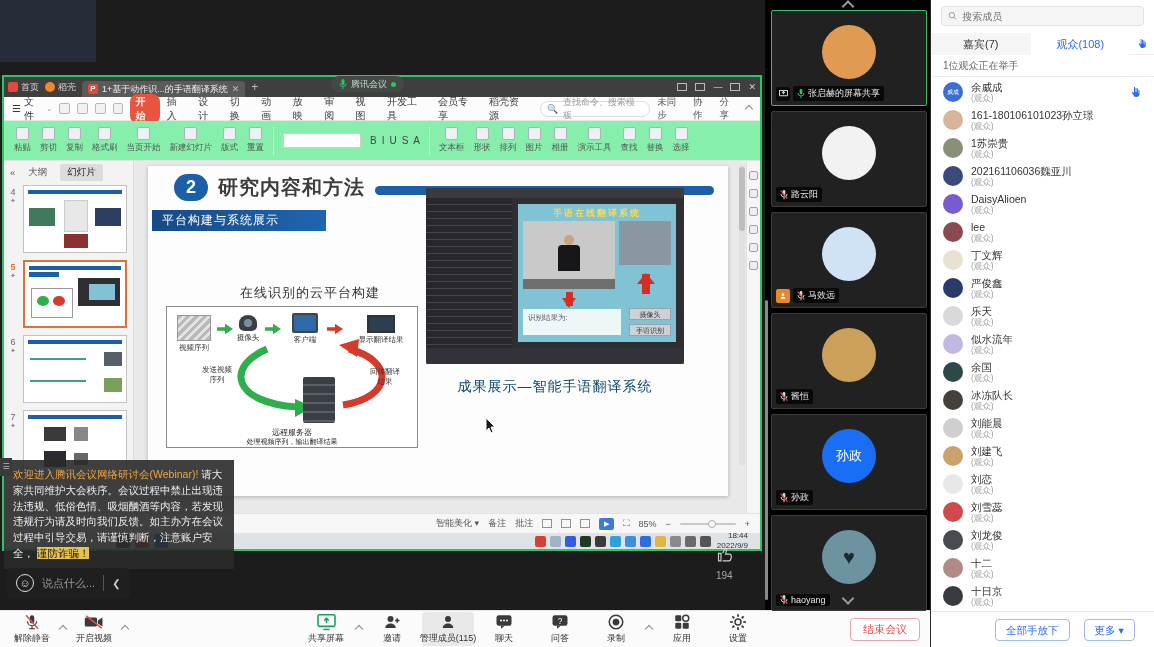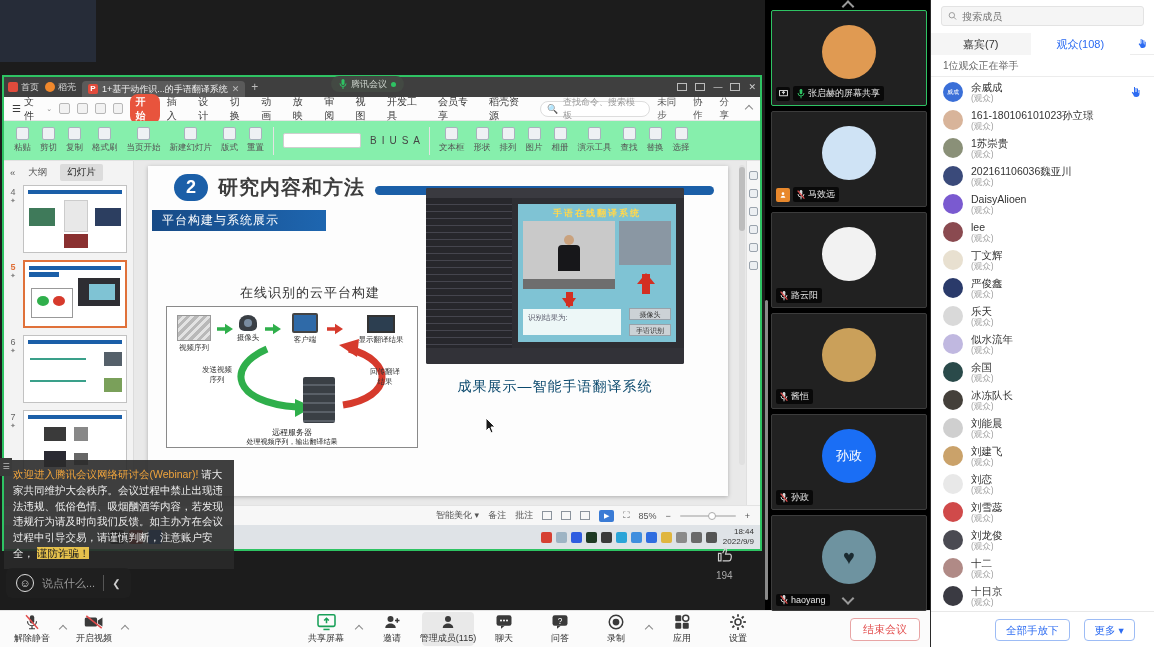--- a/index.html
+++ b/index.html
@@ -59,21 +59,21 @@
   .canvas-thumb { position:absolute; right:1px; top:6px; width:6px; height:64px; background:#bdbdbd; border-radius:3px; }
   .wps-side { width:14px; background:#f6f6f6; border-left:1px solid #e0e0e0; flex:none; display:flex; flex-direction:column; align-items:center; gap:9px; padding-top:10px; }
   .side-ic { width:9px; height:9px; border:1px solid #9aa3ad; border-radius:2px; background:#eceff2; }
 
   .wps-status { height:20px; background:#f7f7f7; border-top:1px solid #e3e3e3; display:flex; align-items:center; justify-content:flex-end; gap:9px; padding:0 10px; font-size:9px; color:#555; flex:none; }
   .st-play { width:15px; height:12px; background:#3a7bd5; border-radius:2px; color:#fff; font-size:7px; text-align:center; line-height:12px; }
   .st-slider { width:56px; height:2px; background:#c9c9c9; border-radius:1px; position:relative; }
   .st-knob { position:absolute; left:50%; top:-3px; width:8px; height:8px; background:#fff; border:1px solid #aaa; border-radius:50%; }
   .st-view { width:10px; height:9px; border:1px solid #8b939c; }
 
-  .wps-taskbar { height:24px; background:#dfe3e7; display:flex; align-items:center; padding:0 6px; gap:2px; flex:none; }
+  .wps-taskbar { height:16px; background:#dfe3e7; display:flex; align-items:center; padding:0 12px; gap:2px; flex:none; }
   .tk-left { display:flex; gap:5px; margin-left:100px; }
   .tk-ic { width:14px; height:14px; border-radius:2px; flex:none; }
   .tk-tray { margin-left:auto; display:flex; align-items:center; gap:4px; }
   .tk-tray .tk-ic { width:11px; height:11px; }
   .tk-clock { text-align:right; font-size:8px; color:#333; line-height:1.25; margin-left:4px; }
 
   
   .slide { position:absolute; left:14px; top:5px; width:580px; height:330px; background:#fdfdfd; box-shadow:0 1px 4px rgba(0,0,0,.25); overflow:hidden; }
   .slide-titlerow { position:absolute; left:26px; top:8px; right:14px; display:flex; align-items:center; gap:10px; }
   .num-pill { width:34px; height:27px; background:#1b5fa8; border-radius:14px; color:#fff; font-weight:bold; font-size:18px; text-align:center; line-height:27px; }
@@ -720,59 +720,59 @@
                 <rect x="4" y="0" width="4" height="8" rx="2" fill="#2ec363"></rect>
                 <path d="M1.5 6 a4.5 4.5 0 0 0 9 0 M6 10.5 V14" stroke="#2ec363" stroke-width="1.4" fill="none"></path>
               </svg>
 
               <span>张启赫的屏幕共享</span>
             </span>
           </div>
         </div>
 
         <div class="tile">
+          <div class="tile-av" style="background: rgb(242, 242, 242);">
+            
+            
+          </div>
+          <div class="tile-foot">
+
+            <span class="tile-label">
+
+              <svg width="8" height="10" viewBox="0 0 12 15">
+                <rect x="4" y="0" width="4" height="8" rx="2" fill="#d8d8d8"></rect>
+                <path d="M1.5 6 a4.5 4.5 0 0 0 9 0 M6 10.5 V14" stroke="#d8d8d8" stroke-width="1.4" fill="none"></path>
+                <line x1="1" y1="1" x2="11" y2="13" stroke="#e34d4d" stroke-width="1.8"></line>
+              </svg>
+              <span>路云阳</span>
+            </span>
+          </div>
+        </div>
+
+        <div class="tile">
           <div class="tile-av" style="background: rgb(207, 227, 245);">
             
             
           </div>
           <div class="tile-foot">
             <span class="tile-badge">
               <svg width="8" height="8" viewBox="0 0 24 24">
                 <circle cx="12" cy="8" r="4" fill="#fff"></circle>
                 <path d="M5 20c0-4 3.5-6 7-6s7 2 7 6" fill="#fff"></path>
               </svg>
             </span>
 
             <span class="tile-label">
 
               <svg width="8" height="10" viewBox="0 0 12 15">
                 <rect x="4" y="0" width="4" height="8" rx="2" fill="#d8d8d8"></rect>
                 <path d="M1.5 6 a4.5 4.5 0 0 0 9 0 M6 10.5 V14" stroke="#d8d8d8" stroke-width="1.4" fill="none"></path>
                 <line x1="1" y1="1" x2="11" y2="13" stroke="#e34d4d" stroke-width="1.8"></line>
               </svg>
               <span>马效远</span>
-            </span>
-          </div>
-        </div>
-
-        <div class="tile">
-          <div class="tile-av" style="background: rgb(242, 242, 242);">
-            
-            
-          </div>
-          <div class="tile-foot">
-
-            <span class="tile-label">
-
-              <svg width="8" height="10" viewBox="0 0 12 15">
-                <rect x="4" y="0" width="4" height="8" rx="2" fill="#d8d8d8"></rect>
-                <path d="M1.5 6 a4.5 4.5 0 0 0 9 0 M6 10.5 V14" stroke="#d8d8d8" stroke-width="1.4" fill="none"></path>
-                <line x1="1" y1="1" x2="11" y2="13" stroke="#e34d4d" stroke-width="1.8"></line>
-              </svg>
-              <span>路云阳</span>
             </span>
           </div>
         </div>
 
         <div class="tile">
           <div class="tile-av" style="background: rgb(202, 160, 90);">
             
             
           </div>
           <div class="tile-foot">

